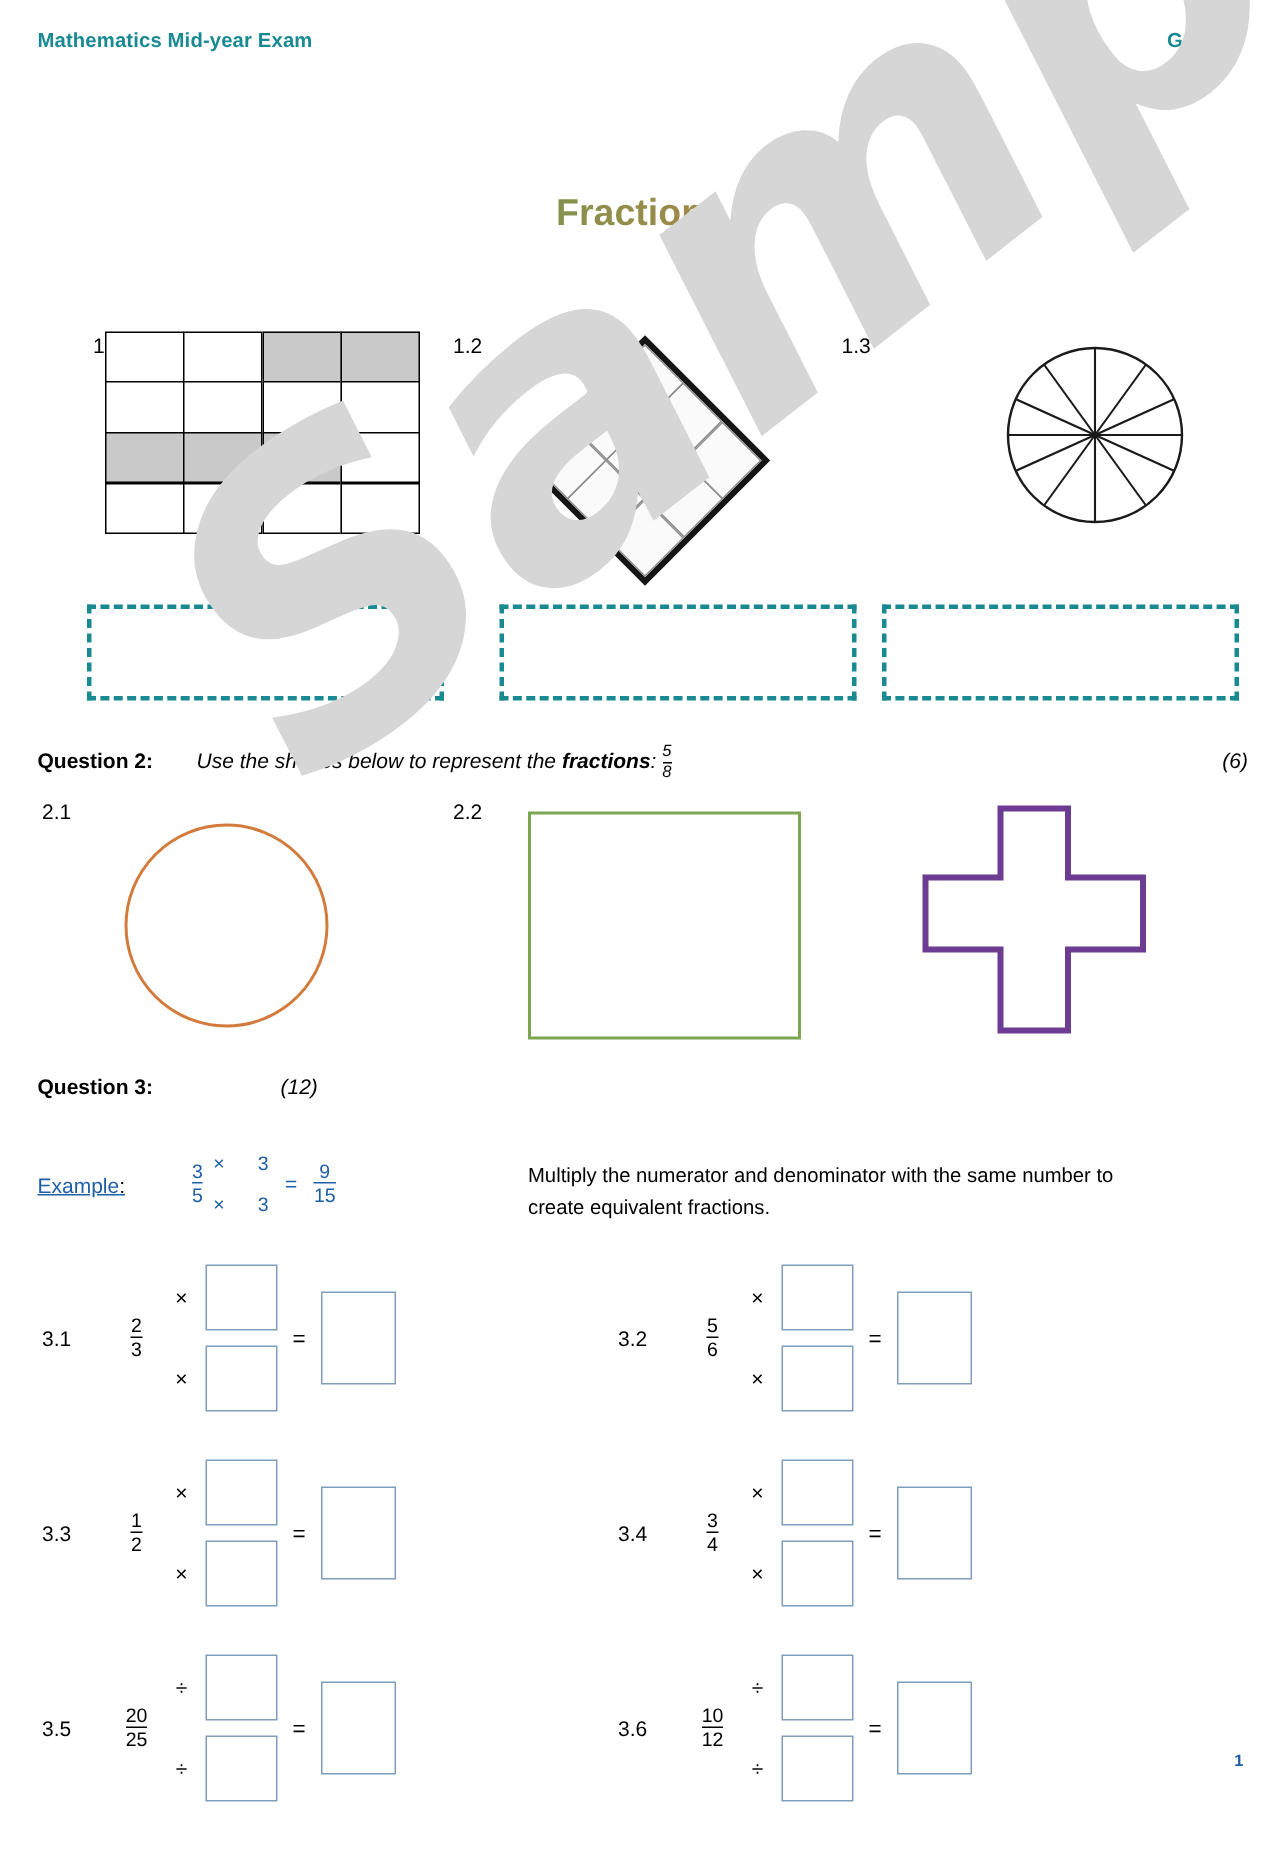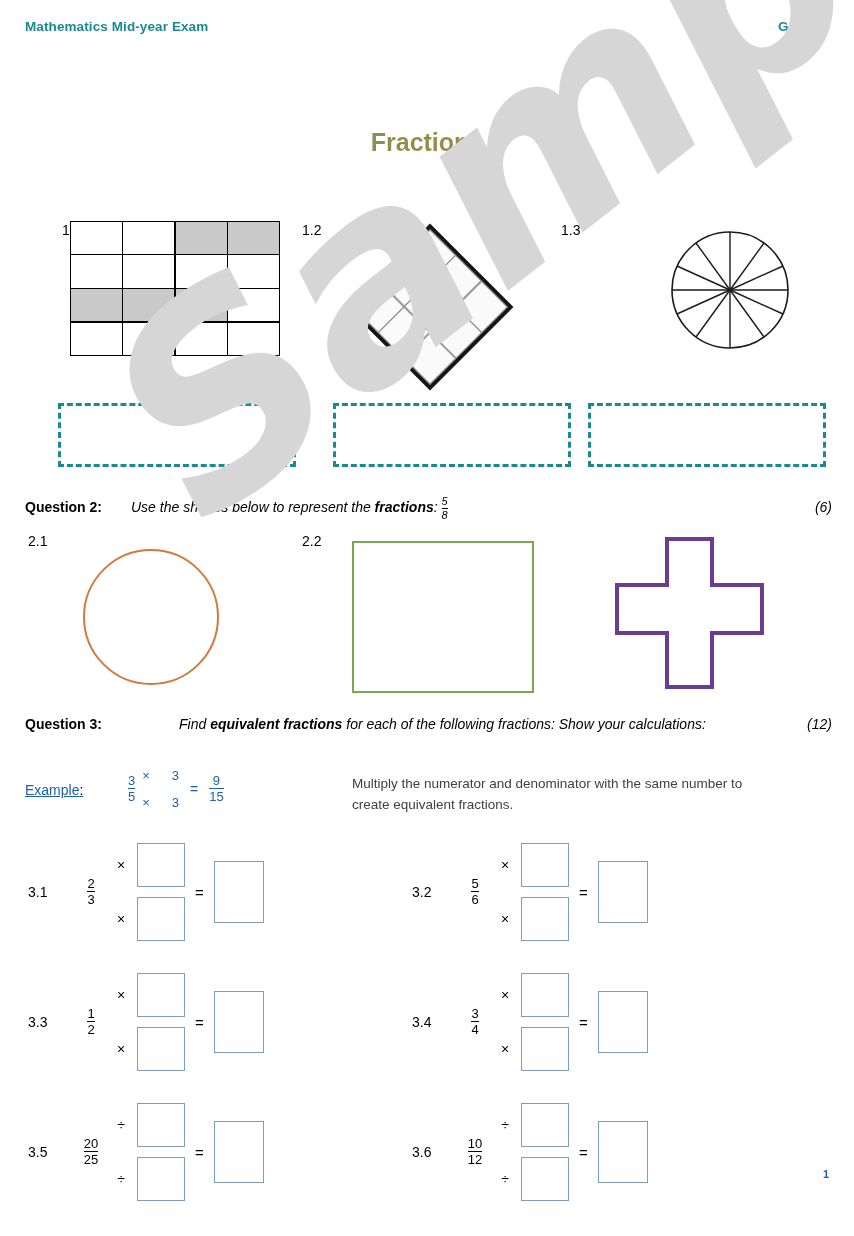--- a/index.html
+++ b/index.html
@@ -236,21 +236,21 @@
     font-size: 13px;
   }
   .ex-op-row { display: flex; gap: 22px; align-items: center; }
   .ex-eq { font-size: 14px; padding: 0 4px; }
 
   .ex-note {
     position: absolute;
     left: 352px;
     top: 774px;
     width: 400px;
-    color: #404040;
+    color: #000000;
     font-size: 13.5px;
     line-height: 1.55;
   }
 
   
   .q3row { position: absolute; display: flex; align-items: center; font-size: 14px; }
   .q3-num { width: 40px; flex: none; }
   .q3-frac { width: 46px; flex: none; text-align: center; font-size: 13px; }
   .q3-ops {
     display: flex;
@@ -411,21 +411,20 @@
   <div class="circle-shape"></div>
   <div class="square-shape"></div>
   <div class="cross-shape">
     <svg width="155" height="158" viewBox="0 0 155 158">
       <polygon points="55,4 100,4 100,50 150,50 150,98 100,98 100,152 55,152 55,98 5,98 5,50 55,50" fill="none" stroke="#6b3c92" stroke-width="4"></polygon>
     </svg>
   </div>
 
   <div class="qline" style="top:716px;gap:48px;">
     <span class="q-label">Question 3:</span>
-    <span class="q-text"><span>Find </span><b>equivalent fractions</b><span> for each of the following fractions: Show your calculations:</span></span>
     <span class="q-marks">(12)</span>
   </div>
 
   <span class="example-label"><span>Example</span><span class="colon">:</span></span>
 
   <div class="ex-calc">
     <span class="frac" style="font-size:13px;">
       <span class="num">3</span>
       <span class="den">5</span>
     </span>

